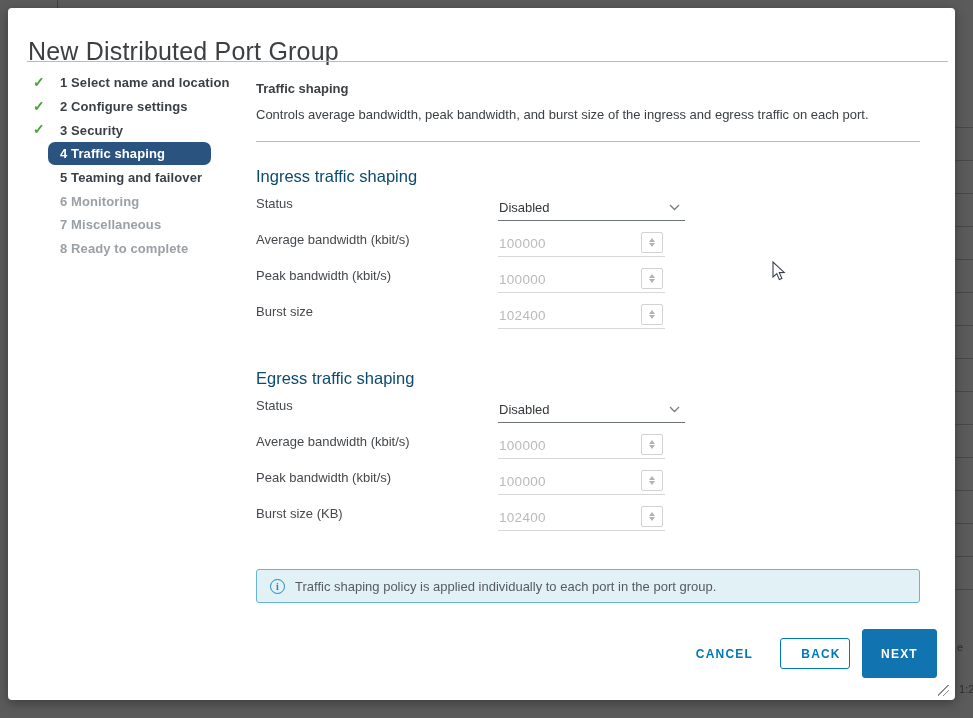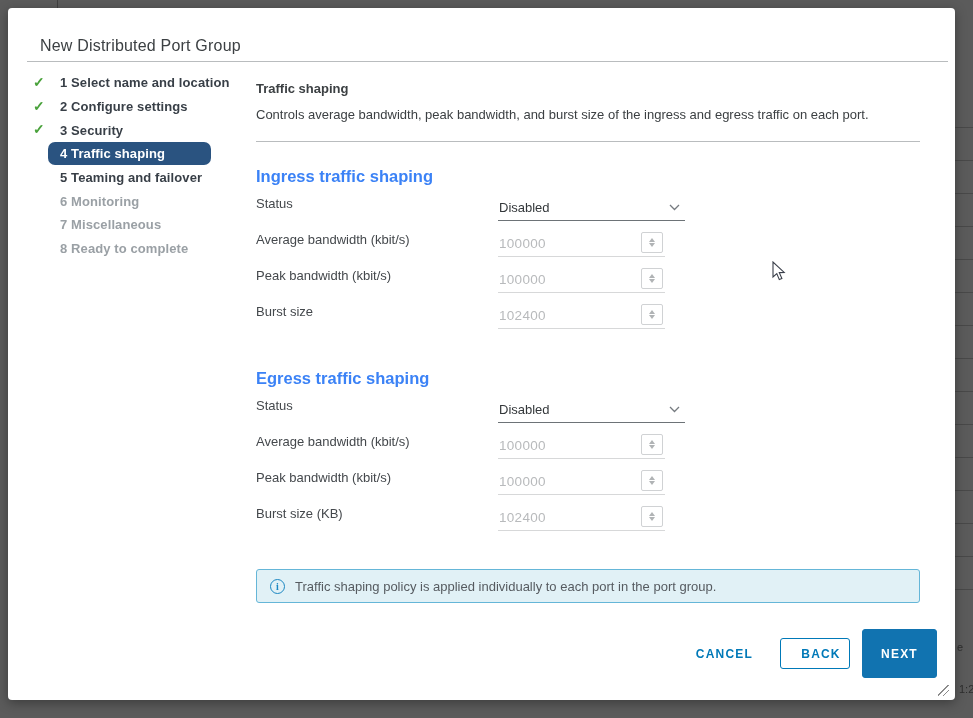--- a/index.html
+++ b/index.html
@@ -22,22 +22,22 @@
   .bg-frag-time { left:959px; top:683px; }
 
   
   .modal {
     position:absolute; left:8px; top:8px; width:947px; height:692px;
     background:#ffffff; border-radius:4px;
     box-shadow:0 3px 12px rgba(0,0,0,.35);
     z-index:10;
   }
   .modal-title {
-    position:absolute; left:32px; top:29px;
-    font-size:16px; font-weight:400; color:#3c4043; letter-spacing:.2px;
+    position:absolute; left:20px; top:29px;
+    font-size:25px; font-weight:400; color:#3c4043; letter-spacing:.2px;
   }
   .title-divider {
     position:absolute; left:19px; top:53px; width:921px; height:1px; background:#b9bcbe;
   }
 
   
   .steps { position:absolute; left:16px; top:63px; width:230px; }
   .step { position:relative; height:23.7px; display:flex; align-items:center; }
   .step .check {
     position:absolute; left:9px; top:3px; width:16px;
@@ -51,21 +51,21 @@
     margin-left:24px; background:#2a5380; color:#ffffff;
     border-radius:7px; padding:4px 14px 4px 12px; min-width:163px;
   }
 
   
   .content { position:absolute; left:248px; top:68px; width:664px; }
   .policy-title { font-size:13px; font-weight:700; color:#3c4043; margin-top:5px; }
   .policy-desc  { font-size:13px; color:#3c4043; line-height:23px; margin-top:7px; width:660px; }
   .content-divider { margin-top:15px; height:1px; background:#b9bcbe; width:664px; }
 
-  .section-title { font-size:16.5px; font-weight:700; color:#3b82f6; margin-top:25px; }
+  .section-title { font-size:16.5px; font-weight:400; color:#0c4a6e; margin-top:25px; }
   .section-title.second { margin-top:29px; }
   .rows { margin-top:10px; }
   .form-row { display:flex; height:36px; }
   .form-row .lbl { flex:0 0 242px; font-size:13px; color:#44484c; }
 
   .select {
     position:relative; width:187px; height:25px;
     border-bottom:1px solid #6d7377;
     display:flex; align-items:center; justify-content:space-between;
     padding:0 5px 2px 1px; cursor:pointer;

